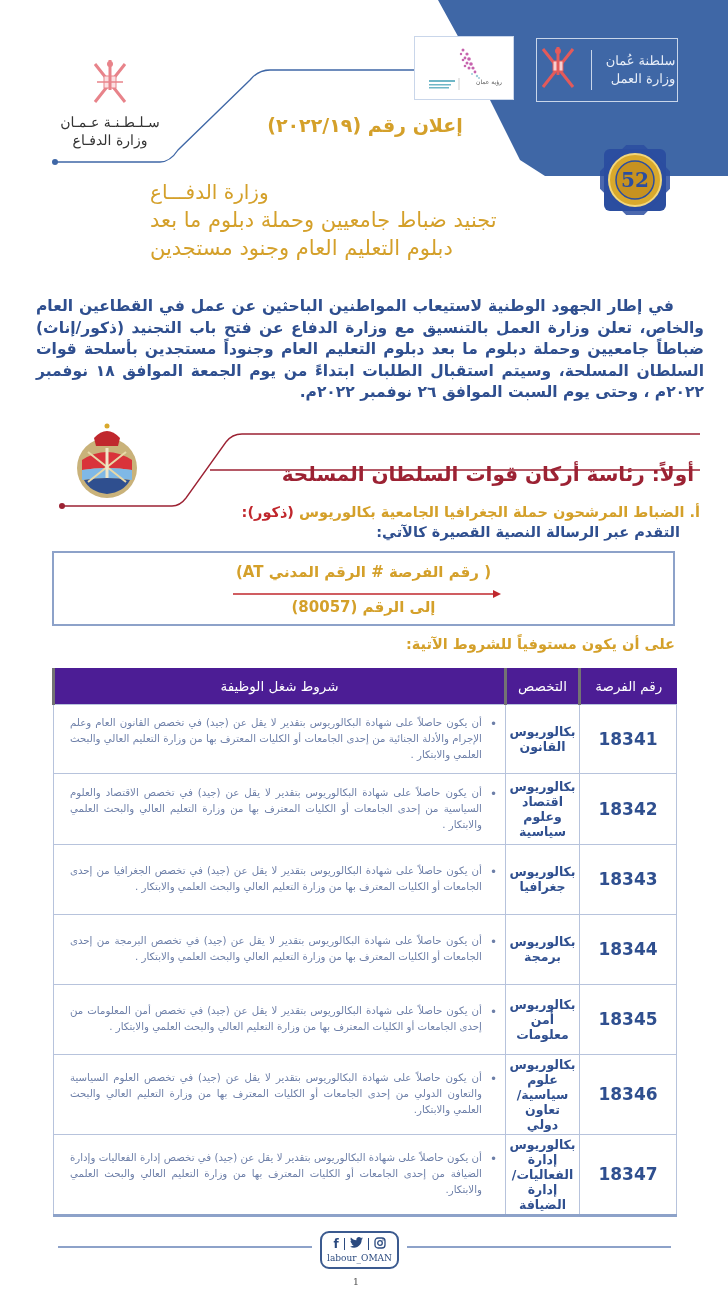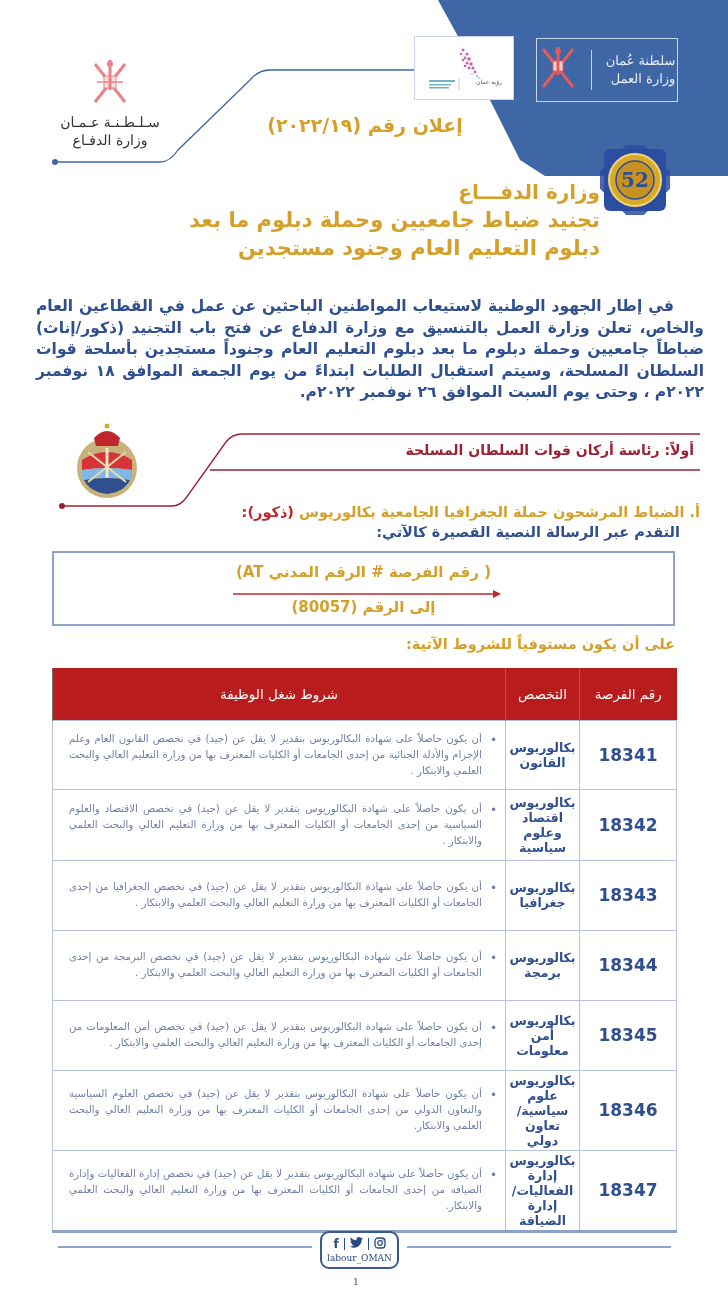--- a/index.html
+++ b/index.html
@@ -18,46 +18,46 @@
   .mod-block { position: absolute; left: 40px; top: 58px; width: 140px; text-align: center; }
   .mod-name1 { font-family: "DejaVu Serif", serif; font-size: 14px; color: #333; letter-spacing: 3px; margin-top: 4px; }
   .mod-name2 { font-family: "DejaVu Serif", serif; font-size: 14px; color: #333; margin-top: 2px; }
 
   .connector { position: absolute; left: 0; top: 0; pointer-events: none; }
 
   .announce-no { position: absolute; left: 265px; top: 114px; width: 200px; text-align: center; color: #d4a02a; font-weight: bold; font-size: 19px; }
 
   .badge52 { position: absolute; left: 600px; top: 145px; width: 70px; height: 70px; }
 
-  .title-block { position: absolute; left: 150px; top: 178px; width: 450px; text-align: right; color: #d4a02a; font-weight: bold; }
+  .title-block { position: absolute; left: 150px; top: 178px; width: 450px; text-align: left; color: #d4a02a; font-weight: normal; }
   .title-1 { font-size: 20px; line-height: 28px; }
   .title-2 { font-size: 21px; line-height: 28px; }
   .title-3 { font-size: 21px; line-height: 28px; }
 
   .intro { position: absolute; left: 36px; top: 296px; width: 668px; color: #2f4f8f; font-weight: bold; font-size: 15.5px; line-height: 21.5px; text-align: justify; text-align-last: right; text-indent: 30px; }
 
   .emblem { position: absolute; left: 74px; top: 420px; width: 66px; height: 80px; }
 
-  .section-heading { position: absolute; left: 252px; top: 442px; width: 442px; text-align: right; color: #9c2233; font-weight: bold; font-size: 14px; }
+  .section-heading { position: absolute; left: 252px; top: 462px; width: 442px; text-align: right; color: #9c2233; font-weight: bold; font-size: 20px; }
 
   .subsec-a { position: absolute; left: 160px; top: 502px; width: 540px; text-align: right; font-weight: bold; font-size: 14.5px; line-height: 20px; }
   .subsec-a .gold { color: #d4a02a; }
   .subsec-a .red { color: #c0272d; }
   .subsec-a .blue { color: #2f4f8f; }
   .subsec-a .line2 { padding-right: 20px; }
 
   .sms-box { position: absolute; left: 52px; top: 551px; width: 623px; height: 75px; border: 2px solid #8da2c9; }
   .sms-line1 { position: absolute; left: 0; right: 0; top: 10px; text-align: center; color: #d4a02a; font-weight: bold; font-size: 15px; }
   .sms-arrow { position: absolute; left: 179px; top: 36px; width: 268px; height: 10px; }
   .sms-line2 { position: absolute; left: 0; right: 0; top: 45px; text-align: center; color: #d4a02a; font-weight: bold; font-size: 15px; }
 
   .cond-intro { position: absolute; left: 60px; top: 636px; width: 615px; text-align: right; color: #d4a02a; font-weight: bold; font-size: 14.5px; }
 
   .jobs-table { position: absolute; left: 52px; top: 668px; width: 625px; border-collapse: collapse; direction: rtl; }
-  .jobs-table th { background: #b91c1c; color: #fff; font-weight: normal; font-size: 13.5px; height: 52px; border-left: 1px solid #737373; }
+  .jobs-table th { background: #4c1d95; color: #fff; font-weight: normal; font-size: 13.5px; height: 36px; border-left: 3px solid #737373; }
   .jobs-table td { border: 1px solid #b7c3dc; vertical-align: middle; }
   .jobs-table tr:last-child td { border-bottom: 3px solid #8da2c9; }
   .col-no { width: 97px; text-align: center; color: #2f4f8f; font-weight: bold; font-size: 17px; }
   .col-major { width: 74px; text-align: center; color: #2f4f8f; font-weight: bold; font-size: 12.5px; line-height: 15px; padding: 2px; }
   .col-cond { padding: 6px 8px 6px 16px; }
   .cond-wrap { display: flex; direction: rtl; align-items: flex-start; gap: 8px; }
   .bullet { color: #6d7fa8; font-size: 12px; padding-top: 2px; }
   .cond-text { color: #6d7fa8; font-size: 10.2px; line-height: 16px; text-align: justify; text-align-last: right; }
 
   .footer-line { position: absolute; top: 1246px; height: 2px; background: #8da2c9; }

